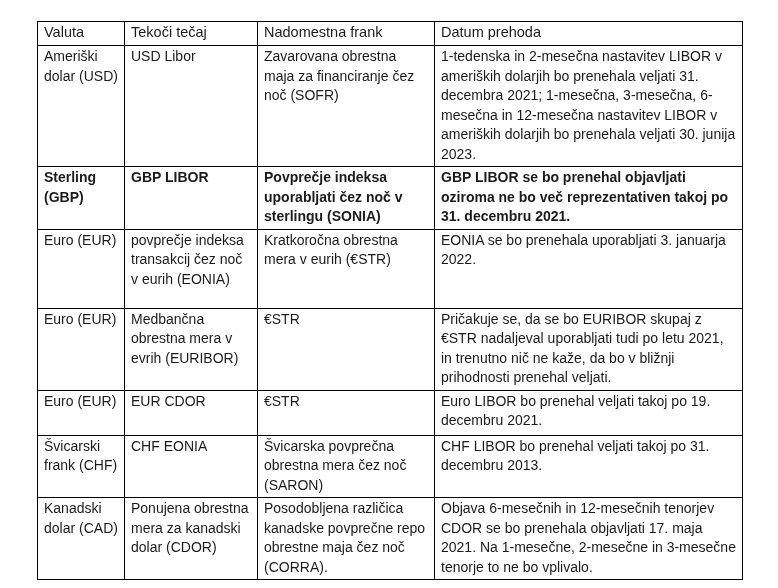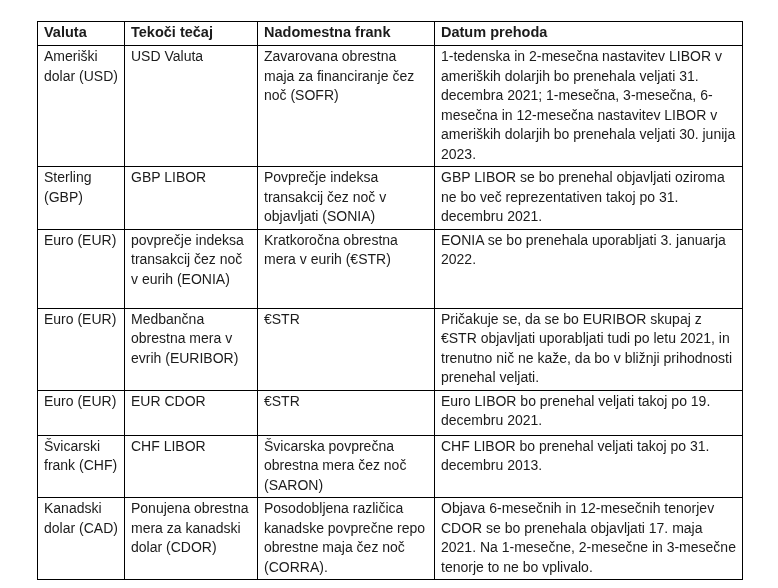--- a/index.html
+++ b/index.html
@@ -20,27 +20,27 @@
     line-height: 19.5px;
   }
   .doc-table th, .doc-table td {
     border: 1px solid #000000;
     vertical-align: top;
     text-align: left;
     padding: 1px 6px 2px 6px;
     overflow: hidden;
   }
   .doc-table th {
-    font-weight: bold;
+    font-weight: normal;
     font-size: 14.5px;
     margin-top: 40px;
   }
   tr.r-head { height: 24px; }
   tr.r0 { height: 114px; }
-  tr.r1 { height: 59px; }
+  tr.r1 { height: 59px; font-weight: bold; }
   tr.r2 { height: 79px; }
   tr.r3 { height: 76px; }
   tr.r4 { height: 45px; }
   tr.r5 { height: 61px; }
   tr.r6 { height: 79px; margin-left: 8px; }
 </style>
 </head>
 <body>
 
 <table class="doc-table">
@@ -54,51 +54,51 @@
     <tr class="r-head">
       <th>Valuta</th>
       <th>Tekoči tečaj</th>
       <th>Nadomestna frank</th>
       <th>Datum prehoda</th>
     </tr>
   </thead>
   <tbody>
     <tr class="r0">
       <td>Ameriški dolar (USD)</td>
-      <td>USD Valuta</td>
+      <td>USD Libor</td>
       <td>Zavarovana obrestna maja za financiranje čez noč (SOFR)</td>
       <td>1-tedenska in 2-mesečna nastavitev LIBOR v ameriških dolarjih bo prenehala veljati 31. decembra 2021; 1-mesečna, 3-mesečna, 6-mesečna in 12-mesečna nastavitev LIBOR v ameriških dolarjih bo prenehala veljati 30. junija 2023.</td>
     </tr>
     <tr class="r1">
       <td>Sterling (GBP)</td>
       <td>GBP LIBOR</td>
-      <td>Povprečje indeksa transakcij čez noč v objavljati (SONIA)</td>
+      <td>Povprečje indeksa uporabljati čez noč v sterlingu (SONIA)</td>
       <td>GBP LIBOR se bo prenehal objavljati oziroma ne bo več reprezentativen takoj po 31. decembru 2021.</td>
     </tr>
     <tr class="r2">
       <td>Euro (EUR)</td>
       <td>povprečje indeksa transakcij čez noč v eurih (EONIA)</td>
       <td>Kratkoročna obrestna mera v eurih (€STR)</td>
       <td>EONIA se bo prenehala uporabljati 3. januarja 2022.</td>
     </tr>
     <tr class="r3">
       <td>Euro (EUR)</td>
       <td>Medbančna obrestna mera v evrih (EURIBOR)</td>
       <td>€STR</td>
-      <td>Pričakuje se, da se bo EURIBOR skupaj z €STR objavljati uporabljati tudi po letu 2021, in trenutno nič ne kaže, da bo v bližnji prihodnosti prenehal veljati.</td>
+      <td>Pričakuje se, da se bo EURIBOR skupaj z €STR nadaljeval uporabljati tudi po letu 2021, in trenutno nič ne kaže, da bo v bližnji prihodnosti prenehal veljati.</td>
     </tr>
     <tr class="r4">
       <td>Euro (EUR)</td>
       <td>EUR CDOR</td>
       <td>€STR</td>
       <td>Euro LIBOR bo prenehal veljati takoj po 19. decembru 2021.</td>
     </tr>
     <tr class="r5">
       <td>Švicarski frank (CHF)</td>
-      <td>CHF LIBOR</td>
+      <td>CHF EONIA</td>
       <td>Švicarska povprečna obrestna mera čez noč (SARON)</td>
       <td>CHF LIBOR bo prenehal veljati takoj po 31. decembru 2013.</td>
     </tr>
     <tr class="r6">
       <td>Kanadski dolar (CAD)</td>
       <td>Ponujena obrestna mera za kanadski dolar (CDOR)</td>
       <td>Posodobljena različica kanadske povprečne repo obrestne maja čez noč (CORRA).</td>
       <td>Objava 6-mesečnih in 12-mesečnih tenorjev CDOR se bo prenehala objavljati 17. maja 2021. Na 1-mesečne, 2-mesečne in 3-mesečne tenorje to ne bo vplivalo.</td>
     </tr>
   </tbody>

